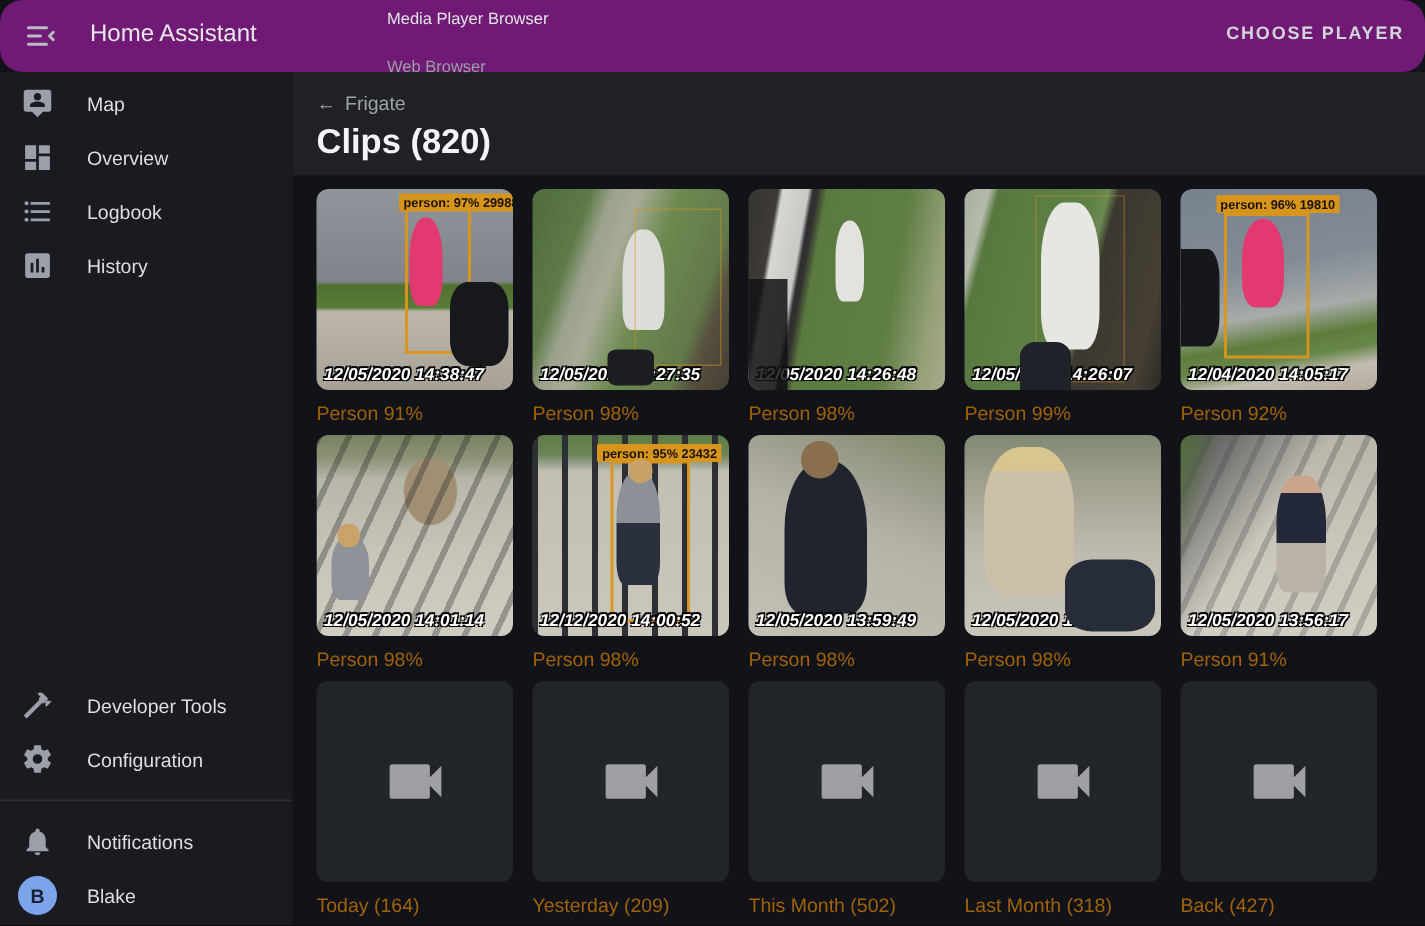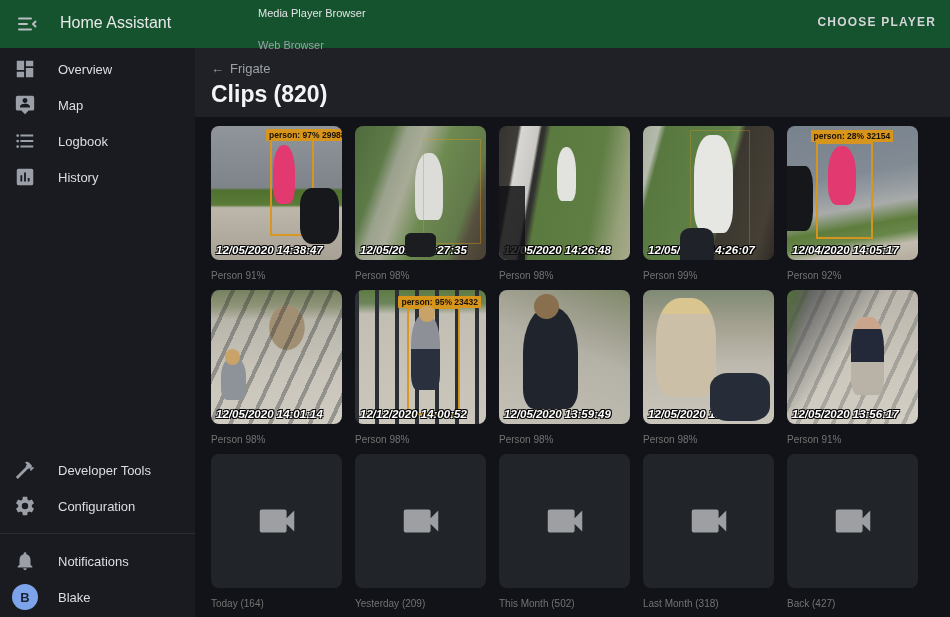--- a/index.html
+++ b/index.html
@@ -1,21 +1,21 @@
 <!DOCTYPE html>
 <html><head>
 <meta charset="utf-8">
 <style>
   * { margin:0; padding:0; box-sizing:border-box; }
   html,body { background:#000; }
   body { font-family:"Liberation Sans", sans-serif; }
   #app { position:relative; width:950px; height:617px; overflow:hidden; background:#121318; }
 
   
-  .topbar { position:absolute; left:0; top:0; width:950px; height:48px; background:#14532d; z-index:5; }
+  .topbar { position:absolute; left:0; top:0; width:950px; height:48px; background:#701a75; z-index:5;border-radius:15px; }
   .menu-btn { position:absolute; left:14px; top:12px; width:28px; height:24px; cursor:pointer; color:#b9bcc1; }
   .app-title { position:absolute; left:60px; top:14px; font-size:16px; color:#e7e8ea; }
   .page-title-block { position:absolute; left:258px; top:7px; }
   .page-title { font-size:11px; color:#e3e4e6; }
   .page-subtitle { font-size:11px; color:#9aa0a6; margin-top:20px; }
   .choose-player { position:absolute; right:14px; top:15px; font-size:12px; font-weight:600; letter-spacing:1.2px; color:#d3d5d8; cursor:pointer; background:none; border:none; font-family:inherit; }
 
   
   .sidebar { position:absolute; left:0; top:48px; width:195px; height:569px; background:#191b20; z-index:4; }
   .nav-group { position:absolute; left:0; right:0; }
@@ -36,21 +36,21 @@
   
   .content-header { position:absolute; left:195px; top:48px; width:755px; height:69px; background:#1f2126; z-index:3; }
   .breadcrumb { position:absolute; left:16px; top:13px; font-size:13px; color:#9da2a8; cursor:pointer; display:flex; align-items:center; gap:6px; }
   .content-title { position:absolute; left:16px; top:33px; font-size:23px; font-weight:700; color:#f3f4f5; }
 
   
   .content-body { position:absolute; left:195px; top:117px; width:755px; height:500px; background:#121318; overflow:hidden; }
   .grid { position:absolute; left:16px; top:9px; display:grid; grid-template-columns:repeat(5,131px); column-gap:13px; row-gap:7px; }
   .cell { width:131px; cursor:pointer; }
   .thumb { position:relative; width:131px; height:134px; border-radius:8px; overflow:hidden; background:#212429; }
-  .caption { margin-top:8px; font-size:10px; color:#737373; line-height:15px; white-space:nowrap; }
+  .caption { margin-top:8px; font-size:13px; color:#a16207; line-height:15px; white-space:nowrap; }
 
   .ts { position:absolute; left:5px; bottom:4px; font-size:11.5px; font-weight:800; font-style:italic; color:#fff; white-space:nowrap; letter-spacing:0; text-shadow:-1px -1px 0 #000, 1px -1px 0 #000, -1px 1px 0 #000, 1px 1px 0 #000; }
   .det { position:absolute; font-size:8.5px; font-weight:700; color:#1a1206; background:#d7951b; padding:1px 3px; border-radius:1px; white-space:nowrap; }
   .bbox { position:absolute; border:2px solid rgba(217,150,27,0.95); display:none; }
   .scene-1 .bbox, .scene-2 .bbox, .scene-4 .bbox, .scene-5 .bbox, .scene-7 .bbox { display:block; }
   .scene-1 .bbox { left:45%; top:8%; width:34%; height:74%; }
   .scene-2 .bbox { left:52%; top:10%; width:44%; height:78%; border-width:1px; opacity:.45; }
   .scene-4 .bbox { left:36%; top:3%; width:46%; height:93%; border-width:1px; opacity:.35; }
   .scene-5 .bbox { left:22%; top:12%; width:44%; height:72%; }
   .scene-7 .bbox { left:40%; top:13%; width:40%; height:80%; }
@@ -131,32 +131,32 @@
       <div class="page-subtitle">Web Browser</div>
     </div>
     <button class="choose-player">CHOOSE PLAYER</button>
   </div>
 
   <div class="sidebar">
     <div class="nav-group nav-top" id="nav-top">
         <div class="nav-item">
     <span class="nav-icon">
             <svg viewBox="0 0 24 24">
+              <path fill="currentColor" d="M20,2H4A2,2 0 0,0 2,4V16A2,2 0 0,0 4,18H8L12,22L16,18H20A2,2 0 0,0 22,16V4A2,2 0 0,0 20,2M12,4.3C13.5,4.3 14.7,5.5 14.7,7C14.7,8.5 13.5,9.7 12,9.7C10.5,9.7 9.3,8.5 9.3,7C9.3,5.5 10.5,4.3 12,4.3M17.4,14.6H6.6V13.25C6.6,11.45 10.2,10.55 12,10.55C13.8,10.55 17.4,11.45 17.4,13.25V14.6Z"></path>
+            </svg>
+          </span>
+    <span class="nav-label">Map</span>
+  </div>
+        <div class="nav-item">
+    <span class="nav-icon">
+            <svg viewBox="0 0 24 24">
               <path fill="currentColor" d="M13,3V9H21V3H13M3,13H11V3H3V13M3,21H11V15H3V21M13,21H21V11H13V21Z"></path>
             </svg>
           </span>
     <span class="nav-label">Overview</span>
-  </div>
-        <div class="nav-item">
-    <span class="nav-icon">
-            <svg viewBox="0 0 24 24">
-              <path fill="currentColor" d="M20,2H4A2,2 0 0,0 2,4V16A2,2 0 0,0 4,18H8L12,22L16,18H20A2,2 0 0,0 22,16V4A2,2 0 0,0 20,2M12,4.3C13.5,4.3 14.7,5.5 14.7,7C14.7,8.5 13.5,9.7 12,9.7C10.5,9.7 9.3,8.5 9.3,7C9.3,5.5 10.5,4.3 12,4.3M17.4,14.6H6.6V13.25C6.6,11.45 10.2,10.55 12,10.55C13.8,10.55 17.4,11.45 17.4,13.25V14.6Z"></path>
-            </svg>
-          </span>
-    <span class="nav-label">Map</span>
   </div>
         <div class="nav-item">
     <span class="nav-icon">
             <svg viewBox="0 0 24 24">
               <path fill="currentColor" d="M7,5H21V7H7V5M7,13V11H21V13H7M4,4.5A1.5,1.5 0 0,1 5.5,6A1.5,1.5 0 0,1 4,7.5A1.5,1.5 0 0,1 2.5,6A1.5,1.5 0 0,1 4,4.5M4,10.5A1.5,1.5 0 0,1 5.5,12A1.5,1.5 0 0,1 4,13.5A1.5,1.5 0 0,1 2.5,12A1.5,1.5 0 0,1 4,10.5M7,19V17H21V19H7M4,16.5A1.5,1.5 0 0,1 5.5,18A1.5,1.5 0 0,1 4,19.5A1.5,1.5 0 0,1 2.5,18A1.5,1.5 0 0,1 4,16.5Z"></path>
             </svg>
           </span>
     <span class="nav-label">Logbook</span>
   </div>
         <div class="nav-item">
@@ -241,21 +241,21 @@
     <div class="thumb scene-4">
       <div class="bbox"></div>
 
       <div class="ts">12/05/2020 14:26:07</div>
     </div>
     <div class="caption">Person 99%</div>
   </div>
         <div class="cell">
     <div class="thumb scene-5">
       <div class="bbox"></div>
-      <div class="det">person: 28% 32154</div>
+      <div class="det">person: 96% 19810</div>
       <div class="ts">12/04/2020 14:05:17</div>
     </div>
     <div class="caption">Person 92%</div>
   </div>
         <div class="cell">
     <div class="thumb scene-6">
 
       <div class="ts">12/05/2020 14:01:14</div>
     </div>
     <div class="caption">Person 98%</div>

